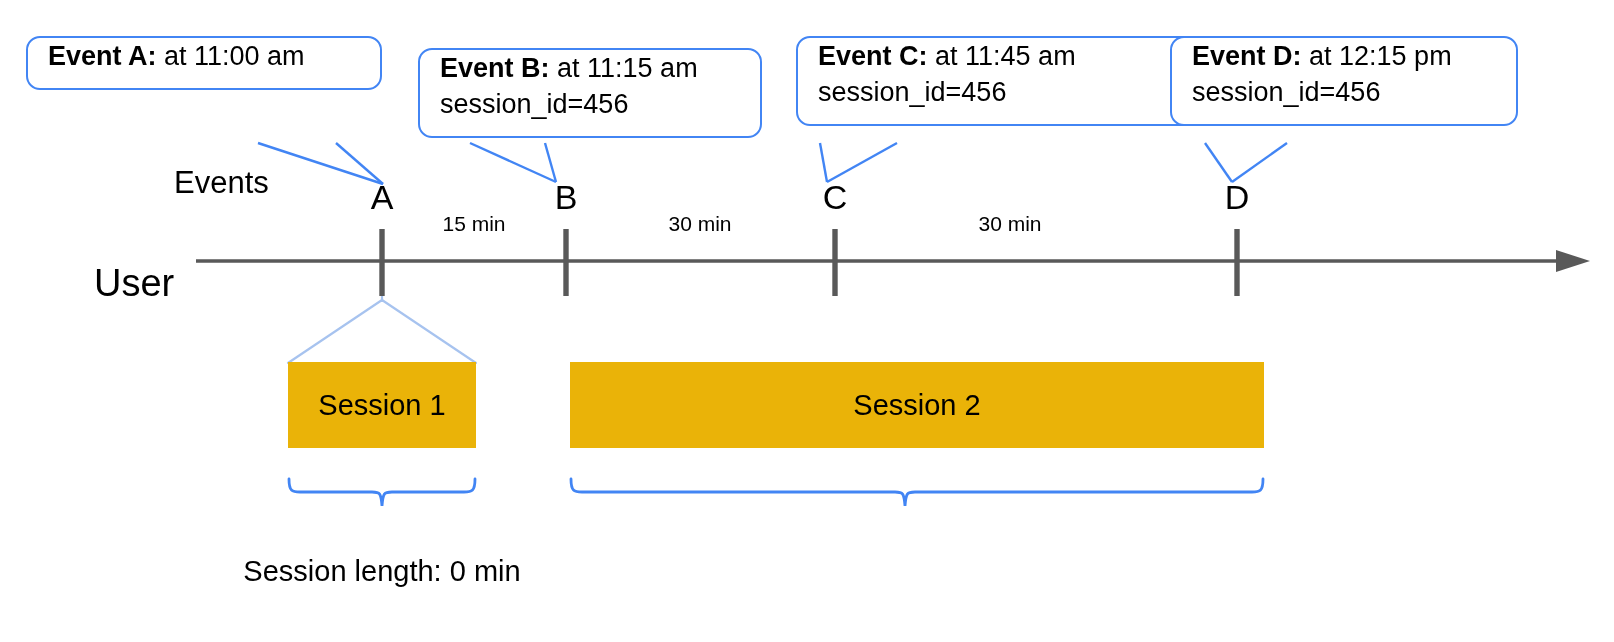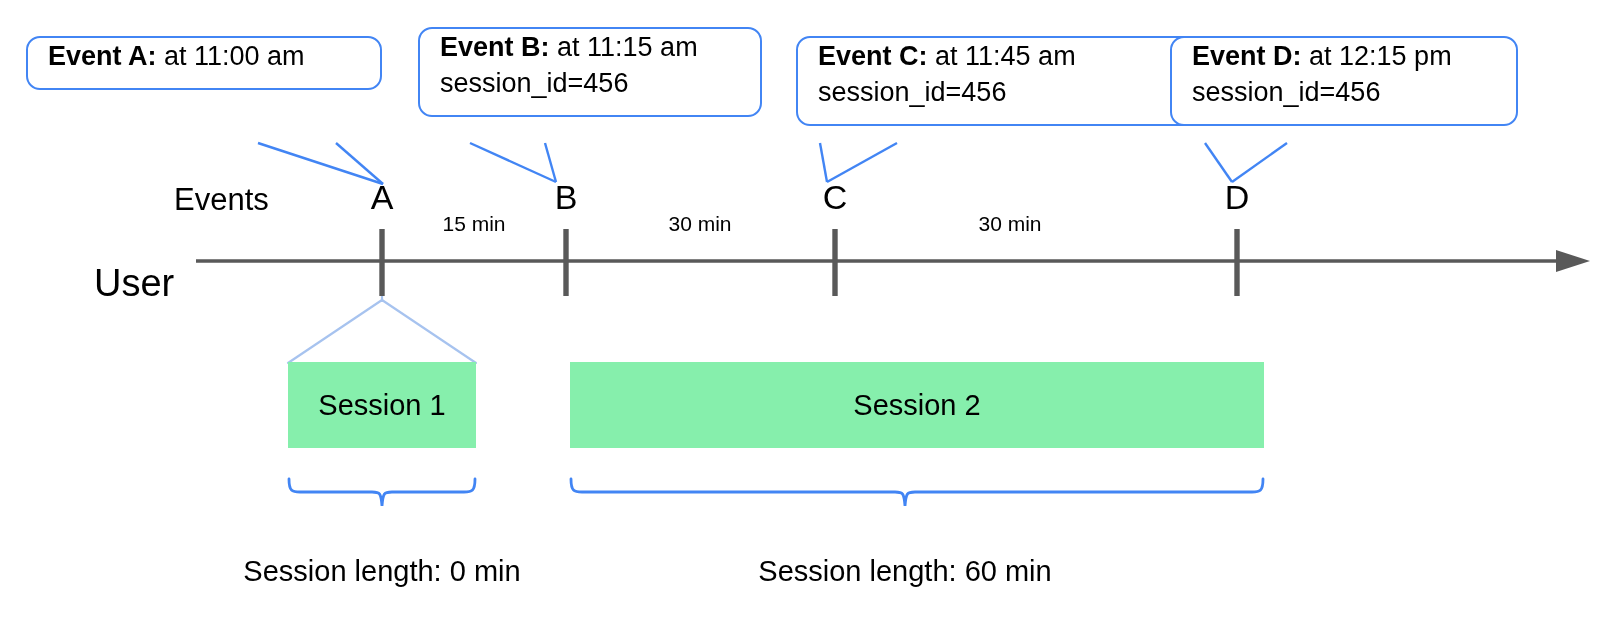--- a/index.html
+++ b/index.html
@@ -66,21 +66,21 @@
     text-align: center;
   }
   .session-len {
     font-size: 29px;
     text-align: center;
   }
 
   
   .session-bar {
     position: absolute;
-    background: #86efac;
+    background: #eab308;
     display: flex;
     align-items: center;
     justify-content: center;
     font-size: 29px;
     color: #000000;
     text-align: right;
   }
 </style>
 </head>
 <body>
@@ -138,50 +138,49 @@
                C 906 493, 907 492, 915 492
                L 1252 492
                C 1260 492, 1263 491, 1263 479"></path>
     </g>
   </svg>
 
   <div class="callout" style="left:26px;  top:36px;  width:356px;">
     <span class="ev-name">Event A:</span><span> at 11:00 am</span>
   </div>
 
-  <div class="callout" style="left:418px; top:27px; width:344px;">
+  <div class="callout" style="left:418px; top:48px; width:344px;">
     <span class="ev-name">Event B:</span><span> at 11:15 am</span>
     <span class="line2">session_id=456</span>
   </div>
 
   <div class="callout" style="left:796px; top:36px; width:406px;">
     <span class="ev-name">Event C:</span><span> at 11:45 am</span>
     <span class="line2">session_id=456</span>
   </div>
 
   <div class="callout" style="left:1170px; top:36px; width:348px;">
     <span class="ev-name">Event D:</span><span> at 12:15 pm</span>
     <span class="line2">session_id=456</span>
   </div>
 
-  <div class="lbl lbl-events" style="left:174px; top:182px;text-align:right;">Events</div>
+  <div class="lbl lbl-events" style="left:174px; top:165px;text-align:right;">Events</div>
   <div class="lbl lbl-user" style="left:94px; top:242px;margin-top:20px;">User</div>
 
   <div class="lbl tick-letter" style="left:357px; top:178px; width:50px;">A</div>
   <div class="lbl tick-letter" style="left:541px; top:178px; width:50px;">B</div>
   <div class="lbl tick-letter" style="left:810px; top:178px; width:50px;">C</div>
   <div class="lbl tick-letter" style="left:1212px; top:178px; width:50px;">D</div>
 
   <div class="lbl gap-label" style="left:414px; top:212px; width:120px;">15 min</div>
   <div class="lbl gap-label" style="left:640px; top:212px; width:120px;">30 min</div>
   <div class="lbl gap-label" style="left:950px; top:212px; width:120px;">30 min</div>
 
   <div class="session-bar" style="left:288px; top:362px; width:188px; height:86px;">
     <span>Session 1</span>
   </div>
   <div class="session-bar" style="left:570px; top:362px; width:694px; height:86px;">
     <span>Session 2</span>
   </div>
 
   <div class="lbl session-len" style="left:232px; top:555px; width:300px;">Session length: 0 min</div>
-  <div class="lbl session-len" style="left:745px; top:555px; width:320px;">Session length: 60 min</div>
 
 </div>
 
 </body></html>

